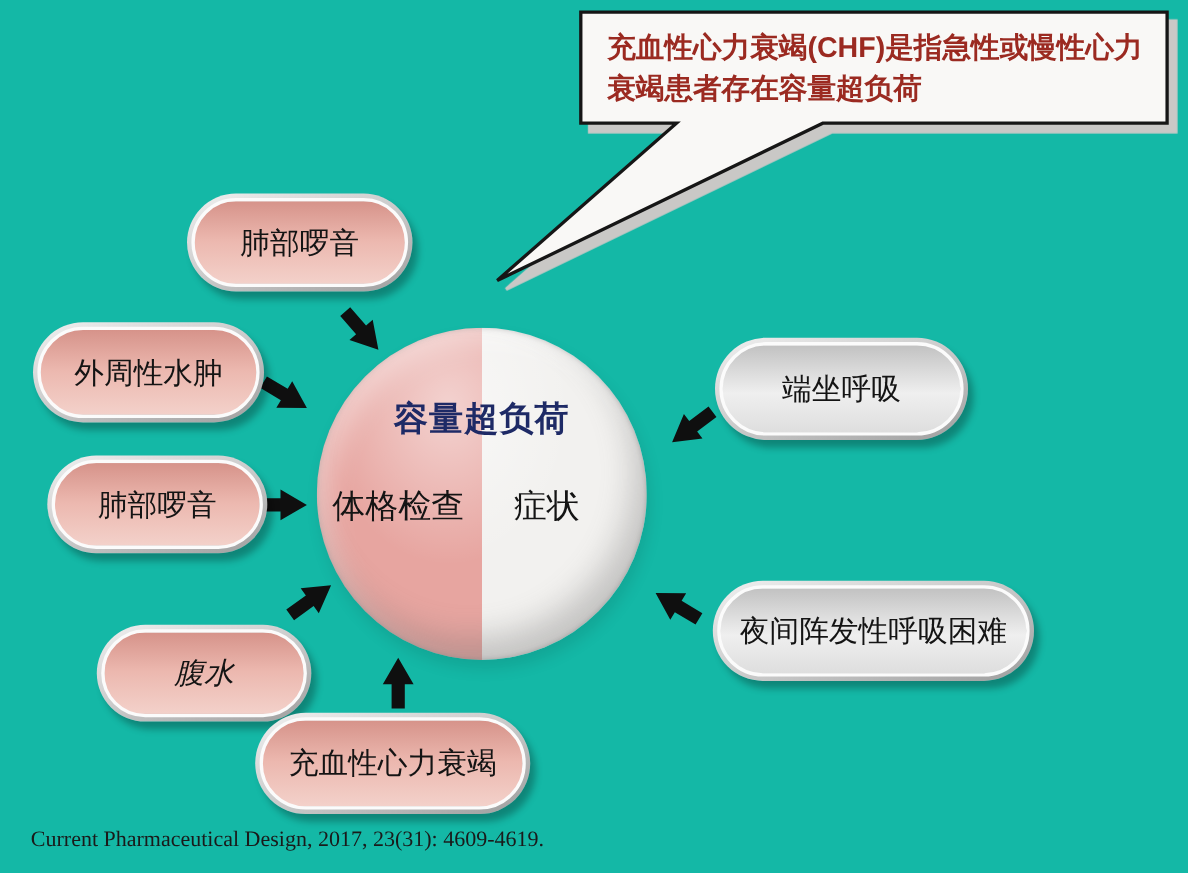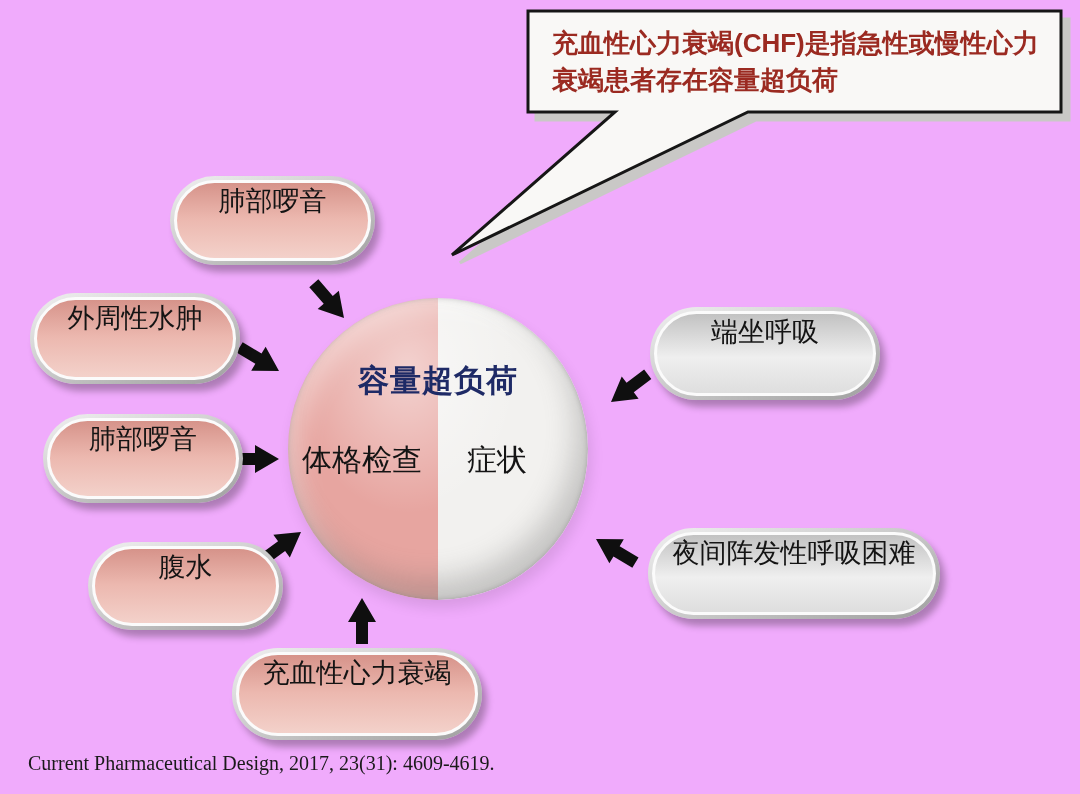--- a/index.html
+++ b/index.html
@@ -1,18 +1,18 @@
 <!DOCTYPE html>
 <html><head>
 <meta charset="utf-8">
 <style>
   html,body { margin:0; padding:0; }
   .canvas {
     position:relative; width:1080px; height:794px;
-    background:#f0abfc; overflow:hidden;
+    background:#14b8a6; overflow:hidden;
     font-family:"Liberation Sans", sans-serif;
   }
   svg.overlay { position:absolute; left:0; top:0; width:1080px; height:794px; z-index:1; }
   .callout-path { fill:#f9f8f6; stroke:#161616; stroke-width:3; filter:drop-shadow(8px 8px 0 #c9c8c6); }
   .arrow { fill:#0f0f0f; }
 
   .callout-text {
     position:absolute; left:528px; top:11px; width:534px; height:102px;
     box-sizing:border-box; padding:14px 8px 0 24px;
     font-size:26px; font-weight:bold; line-height:37px;
@@ -44,21 +44,21 @@
   .sphere-label.right { left:154px; width:110px; }
 
   .pill {
     position:absolute; z-index:2; border-radius:999px;
     background:linear-gradient(160deg, #f0f0f0 0%, #c6c6c6 55%, #9e9e9e 100%);
     padding:4px; box-sizing:border-box;
     box-shadow:5px 7px 7px rgba(0,0,0,0.28);
   }
   .pill-inner {
     height:100%; border-radius:999px; border:3px solid #fbfbfb; box-sizing:border-box;
-    display:flex; justify-content:center;
+    display:flex; align-items:center; justify-content:center;
     font-size:27px; color:#141414;
     font-family:"Liberation Serif", serif;
   }
   .pill.pink .pill-inner { background:linear-gradient(180deg, #d6938a 0%, #ecb8af 48%, #f3d1ca 100%); }
   .pill.gray .pill-inner { background:linear-gradient(180deg, #c2c2c2 0%, #efefef 55%, #dedede 100%); }
 
   .citation {
     position:absolute; left:28px; top:752px; z-index:2;
     font-size:20px; color:#1a1a1a;
     font-family:"Liberation Serif", serif;
@@ -96,21 +96,21 @@
   <div class="pill pink" style="left:30px; top:293px; width:210px; height:91px;">
     <div class="pill-inner">
         <span>外周性水肿</span>
       </div>
   </div>
   <div class="pill pink" style="left:43px; top:414px; width:200px; height:89px;">
     <div class="pill-inner">
         <span>肺部啰音</span>
       </div>
   </div>
-  <div class="pill pink" style="left:88px; top:542px; width:195px; height:88px;">
+  <div class="pill pink" style="left:88px; top:568px; width:195px; height:88px;font-style:italic;">
     <div class="pill-inner">
         <span>腹水</span>
       </div>
   </div>
   <div class="pill pink" style="left:232px; top:648px; width:250px; height:92px;">
     <div class="pill-inner">
         <span>充血性心力衰竭</span>
       </div>
   </div>
 

